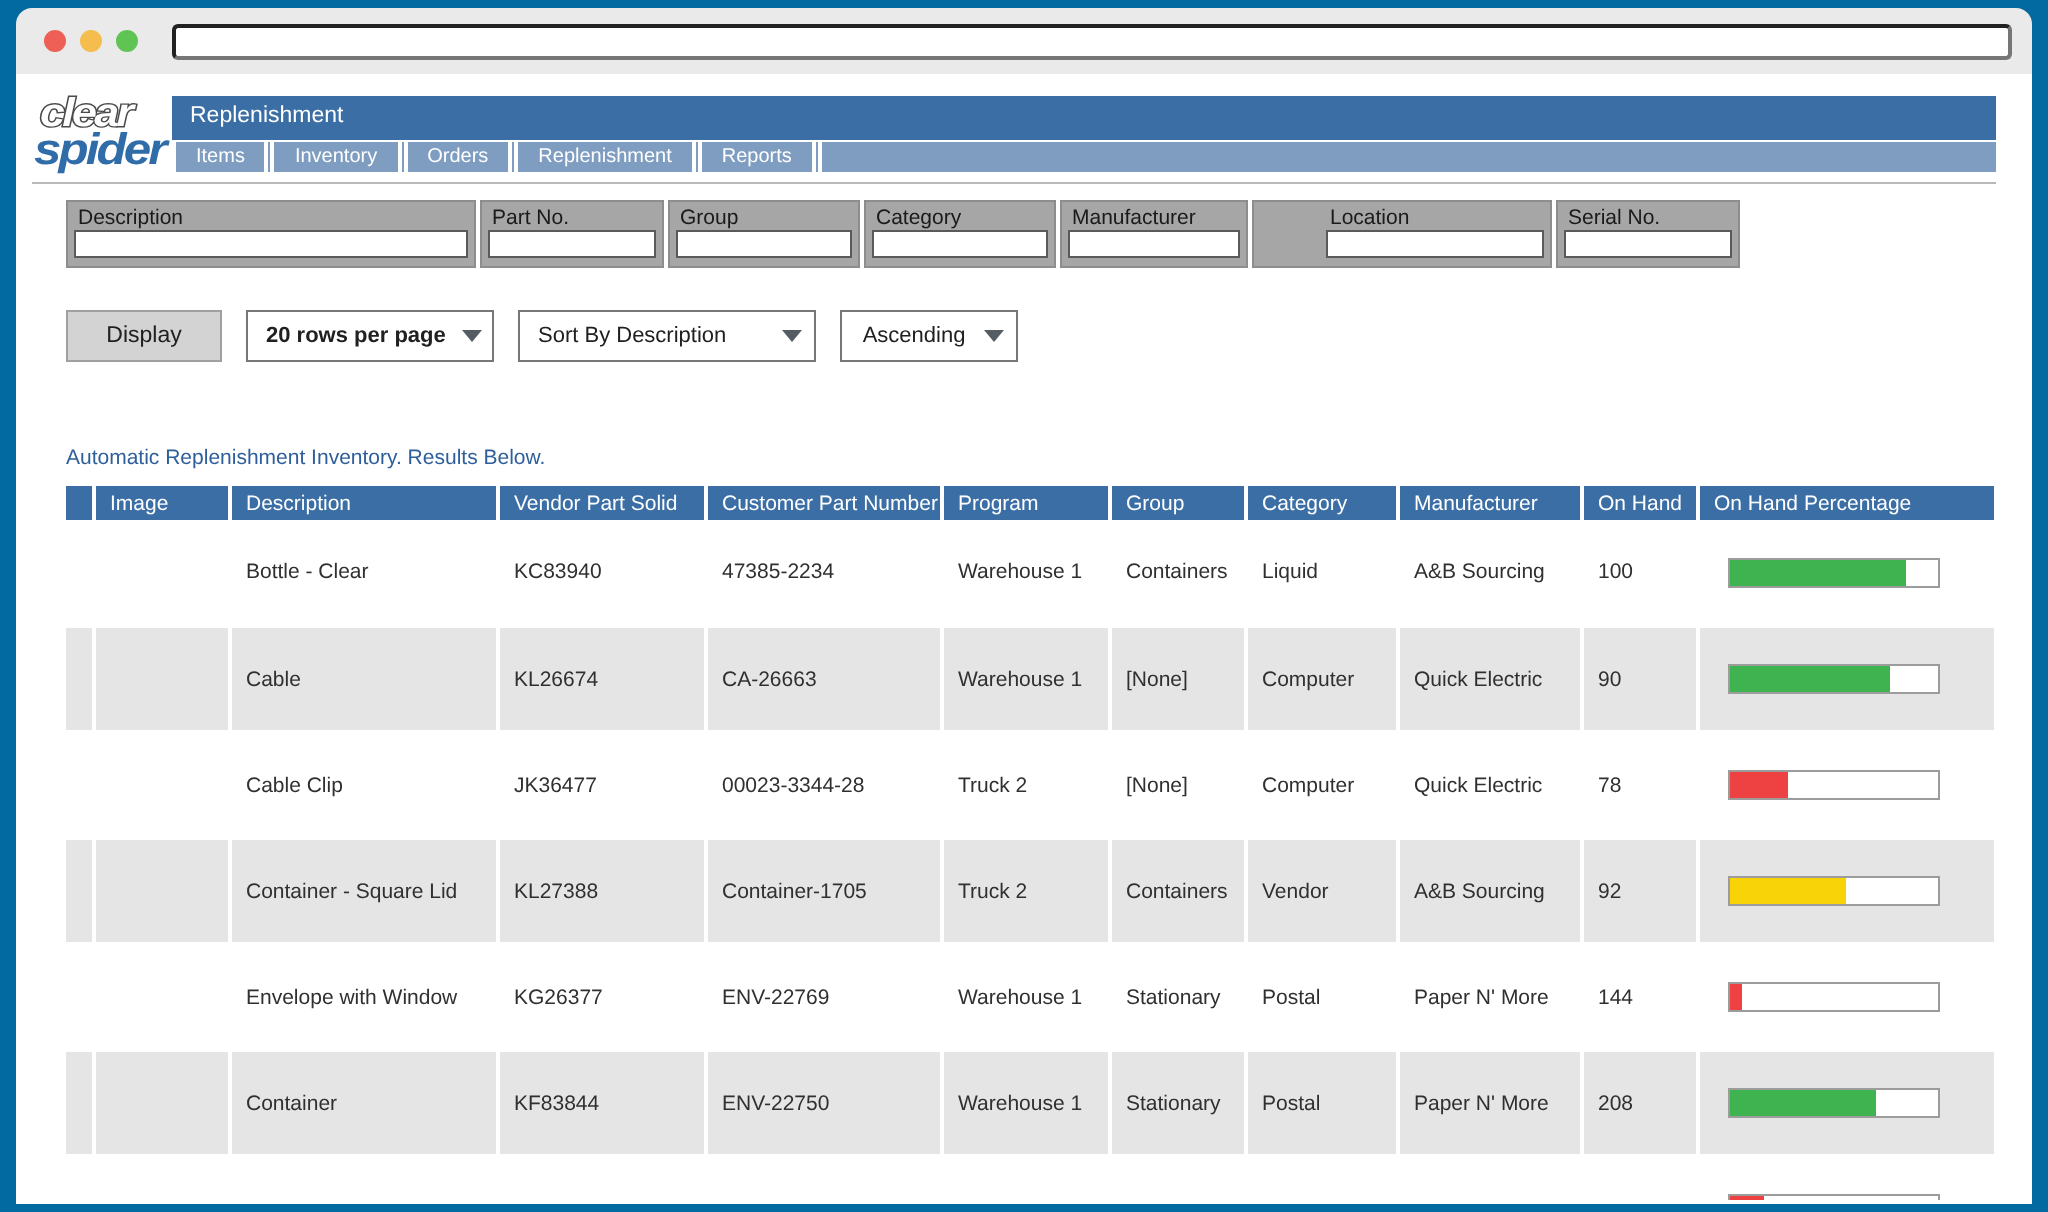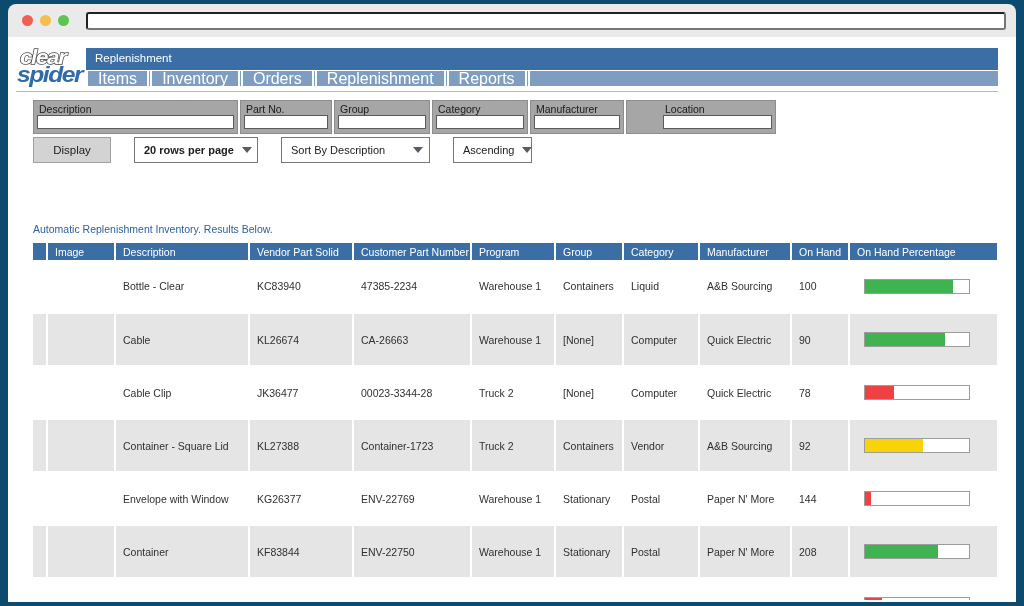--- a/index.html
+++ b/index.html
@@ -8,21 +8,21 @@
     width: 1024px; height: 606px;
     background: #ffffff;
     font-family: "Liberation Sans", sans-serif;
     overflow: hidden;
   }
 
   
   #browser-window {
     position: absolute; left: 0; top: 0;
     width: 1024px; height: 606px;
-    background: #0c4a6e;
+    background: #0369a1;
   }
   #titlebar {
     position: absolute; left: 8px; top: 4px;
     width: 1008px; height: 33px;
     background: #eaeaea;
     border-radius: 8px 8px 0 0;
   }
   #traffic-lights {
     position: absolute; left: 14px; top: 11px;
     display: flex; gap: 7px;
@@ -85,21 +85,21 @@
   #tab-strip {
     position: absolute; left: 78px; top: 28px;
     width: 912px; height: 15px;
     background: #7e9dc0;
     display: flex;
     align-items: stretch;
   }
   .tab {
     background: #7e9dc0;
     color: #ffffff;
-    font-size: 16px;
+    font-size: 10px;
     padding: 1px 10px 0 10px;
     border-left: 2px solid #ffffff;
     border-right: 2px solid #ffffff;
     margin-right: 1px;
     text-align: center;
     line-height: 14px;
     white-space: nowrap;
   }
   .tab:first-child { border-left: 2px solid #ffffff; }
   #tab-strip-fill { flex: 1; border-left: 2px solid #ffffff; }
@@ -134,22 +134,22 @@
     background: #ffffff;
     height: 14px;
     width: 100%;
     font-size: 10px;
     padding: 0 2px;
     font-family: "Liberation Sans", sans-serif;
   }
 
   
   #controls {
-    position: absolute; left: 25px; top: 100px;
-    display: flex; align-items: center; gap: 23px;
+    position: absolute; left: 25px; top: 118px;
+    display: flex; align-items: center; gap: 12px;
   }
   #display-button {
     width: 78px; height: 26px;
     background: #d3d3d3;
     border: 1px solid #a0a0a0;
     font-size: 11.5px;
     color: #202020;
     display: flex; align-items: center; justify-content: center;
     cursor: pointer;
   }
@@ -166,21 +166,21 @@
   }
   .select-label { flex: 1; white-space: nowrap; }
   .caret {
     width: 0; height: 0;
     border-left: 5px solid transparent;
     border-right: 5px solid transparent;
     border-top: 6px solid #555c63;
   }
   #select-rows { width: 124px; font-weight: bold; }
   #select-sort { width: 149px; }
-  #select-dir  { width: 79px; }
+  #select-dir  { width: 89px; text-align: center; }
 
   
   #status-message {
     position: absolute; left: 25px; top: 186px;
     font-size: 10.5px;
     color: #2e5f9a;
   }
 
   
   #results-table {
@@ -291,20 +291,24 @@
         <div class="filter-cell" style="width: 96px;">
           <div class="filter-label">Category</div>
           <input type="text" class="filter-input" placeholder="" value="" style="">
         </div>
         <div class="filter-cell" style="width: 94px;">
           <div class="filter-label">Manufacturer</div>
           <input type="text" class="filter-input" placeholder="" value="" style="">
         </div>
         <div class="filter-cell" style="width: 150px; padding-left: 36px;">
           <div class="filter-label">Location</div>
+          <input type="text" class="filter-input" placeholder="" value="" style="">
+        </div>
+        <div class="filter-cell" style="width: 92px;">
+          <div class="filter-label">Serial No.</div>
           <input type="text" class="filter-input" placeholder="" value="" style="">
         </div>
       </div>
 
     <div id="controls">
       <div id="display-button">Display</div>
 
       <div class="select-box" id="select-rows">
         <span class="select-label">20 rows per page</span>
         <span class="caret"></span>
@@ -402,21 +406,21 @@
               <div class="bar-track">
                 <div class="bar-fill" style="width: 28%; background: rgb(238, 65, 65);"></div>
               </div>
             </td>
           </tr>
           <tr class="row-even">
             <td></td>
             <td></td>
             <td>Container - Square Lid</td>
             <td>KL27388</td>
-            <td>Container-1723</td>
+            <td>Container-1705</td>
             <td>Truck 2</td>
             <td>Containers</td>
             <td>Vendor</td>
             <td>A&amp;B Sourcing</td>
             <td>92</td>
             <td>
               <div class="bar-track">
                 <div class="bar-fill" style="width: 56%; background: rgb(247, 211, 8);"></div>
               </div>
             </td>

